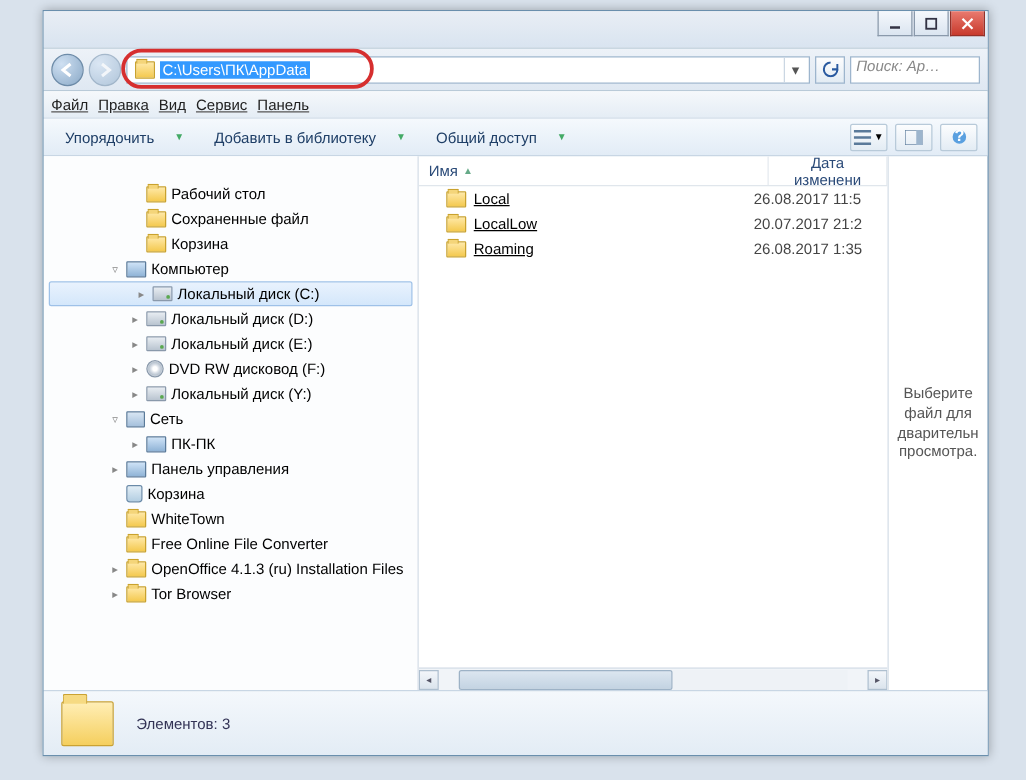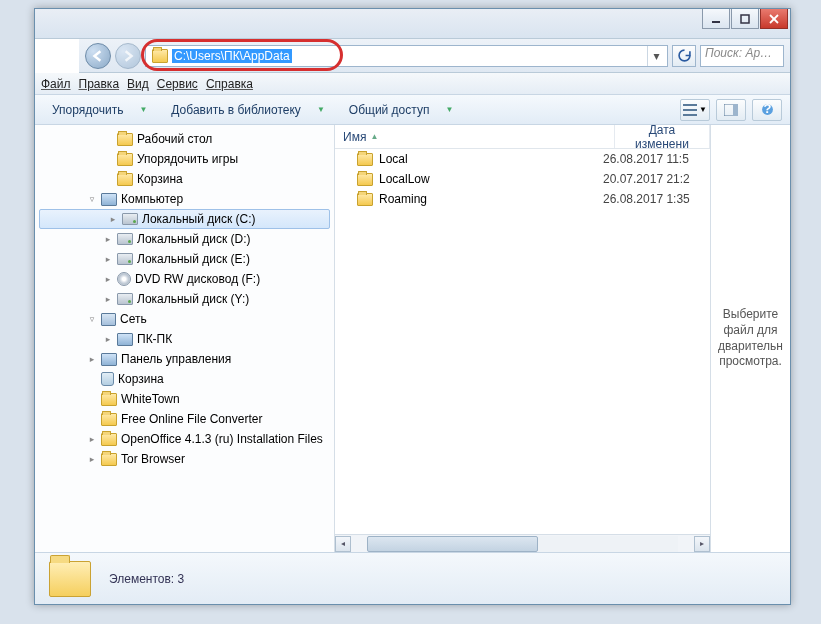--- a/index.html
+++ b/index.html
@@ -3,60 +3,60 @@
 <meta charset="utf-8">
 <style>
   * { box-sizing: border-box; margin: 0; padding: 0; font-family: "Segoe UI", Tahoma, sans-serif; font-size: 12px; }
   body { background: #d9e2ec; width: 821px; height: 624px; overflow: hidden; position: relative; }
   .window { position: absolute; left: 34px; top: 8px; width: 757px; height: 597px; background: #fff; border: 1px solid #6a8fad; box-shadow: 0 0 8px rgba(0,0,0,.3); }
   .titlebar { height: 30px; background: linear-gradient(#e9eef5,#d9e4f0); border-bottom: 1px solid #b9cad8; position: relative; }
   .win-controls { position: absolute; right: 2px; top: 0; display: flex; }
   .win-btn { width: 28px; height: 20px; margin-left: 1px; border: 1px solid #8a99ab; background: linear-gradient(#f5f8fc,#dbe5f0); display:flex; align-items:center; justify-content:center; border-top:none;}
   .win-btn.close { background: linear-gradient(#e97a6f,#c83a2c); border-color:#943028; color:#fff;}
   .win-btn svg { width:10px; height:10px; }
-  .navrow { height: 34px; display:flex; align-items:center; padding: 2px 6px; gap:4px; background: linear-gradient(#edf2f8,#dfe8f2); border-bottom:1px solid #b9cad8;margin-left:44px; }
+  .navrow { height: 34px; display:flex; align-items:center; padding: 2px 6px; gap:4px; background: linear-gradient(#edf2f8,#dfe8f2); border-bottom:1px solid #b9cad8; }
   .navbtn { width:26px; height:26px; border-radius:50%; background:radial-gradient(circle at 30% 30%, #cfe0f2, #8aa9c7); border:1px solid #6d8ba8; display:flex; align-items:center; justify-content:center; color:#35506a;}
   .navbtn.fwd { opacity:.55;}
   .address-wrap { position:relative; flex:1; display:flex; align-items:center;}
   .highlight { position:absolute; left:-4px; top:-6px; height:32px; width:202px; border:3px solid #d62f2f; border-radius:16px; pointer-events:none; }
   .address { flex:1; height:22px; border:1px solid #9db5cd; background:#fff; display:flex; align-items:center; padding:0 2px;}
   .address .foldericon { width:16px; height:14px; margin:0 4px;}
   .address .sel { background:#3399ff; color:#fff; padding:0 2px; white-space:nowrap;}
   .address .dd { width:18px; text-align:center; color:#555; border-left:1px solid #cbd7e3; height:100%; display:flex; align-items:center; justify-content:center;}
   .refresh { width:24px; height:22px; border:1px solid #9db5cd; background:linear-gradient(#fdfdfe,#e3ecf4); display:flex; align-items:center; justify-content:center; color:#2a5aa0;}
-  .search { width:84px; height:22px; border:1px solid #9db5cd; background:#fff; padding:0 4px; color:#888; font-style:italic; overflow:hidden; white-space:nowrap;}
+  .search { width:104px; height:22px; border:1px solid #9db5cd; background:#fff; padding:0 4px; color:#888; font-style:italic; overflow:hidden; white-space:nowrap;}
   .menubar { height:22px; background:linear-gradient(#f5f8fb,#e5edf5); border-bottom:1px solid #c8d6e4; display:flex; align-items:center; padding:0 6px; gap:8px;}
   .menubar span { color:#222;}
   .menubar .ul { text-decoration: underline; text-decoration-color:#555;}
   .toolbar { height:30px; background:linear-gradient(#f5f9fd,#e2ecf6); border-bottom:1px solid #c8d6e4; display:flex; align-items:center; padding:0 8px; gap:6px;}
   .toolbtn { padding:3px 8px; display:flex; align-items:center; gap:16px; color:#1e3e66; border:1px solid transparent; border-radius:2px;}
   .toolbtn .arrow { font-size:8px; color:#4a6;}
   .toolbar .spacer { flex:1;}
   .iconbtn { width:30px; height:22px; border:1px solid #b8cad9; background:linear-gradient(#fcfdfe,#e3ecf4); display:flex; align-items:center; justify-content:center; border-radius:2px;}
   .body { display:flex; height: calc(100% - 30px - 34px - 22px - 30px - 52px); }
-  .tree { width:300px; border-right:1px solid #d5dee7; overflow:hidden; background:#fcfdfe; padding-top:4px;}
+  .tree { width:300px; border-right:1px solid #d5dee7; overflow:hidden; background:#fcfdfe; padding-top:20px;}
   .tree-item { display:flex; align-items:center; height:20px; padding-left:8px; gap:4px; white-space:nowrap;}
   .tree-item.sel { background:linear-gradient(#e9f2fd,#d4e7fb); border:1px solid #9ec1e8; border-radius:2px; margin:0 4px; padding-left:4px;}
   .tree .ind1 { padding-left:68px;} .tree .ind2 { padding-left:52px;} .tree .ind3 { padding-left:68px;}
   .folder-icon { width:16px; height:13px; background:linear-gradient(#ffe9a8,#f4c94f); border:1px solid #c9a22e; border-radius:1px; position:relative; flex-shrink:0;}
   .folder-icon::before { content:""; position:absolute; top:-3px; left:0; width:7px; height:3px; background:#f4d57a; border:1px solid #c9a22e; border-bottom:none; border-radius:1px 1px 0 0;}
   .drive-icon { width:16px; height:12px; background:linear-gradient(#e8edf2,#b9c4d0); border:1px solid #8a99ab; border-radius:1px; flex-shrink:0; position:relative;}
   .drive-icon::after{content:""; position:absolute; bottom:1px; right:1px; width:3px; height:3px; background:#5aa84f; border-radius:50%;}
   .disc-icon { width:14px; height:14px; border-radius:50%; background:radial-gradient(circle,#fff 20%, #d8dee6 40%, #b9c4d0 60%, #e6eaf0 80%); border:1px solid #8a99ab; flex-shrink:0;}
   .comp-icon { width:16px; height:13px; background:linear-gradient(#cfe3f7,#8fb3d6); border:1px solid #5a7a9a; border-radius:1px; flex-shrink:0;}
   .net-icon { width:15px; height:13px; background:linear-gradient(#d8e6f4,#a5c0dc); border:1px solid #5a7a9a; border-radius:1px; flex-shrink:0; position:relative;}
   .bin-icon { width:13px; height:14px; background:linear-gradient(#e2eef6,#b3cee2); border:1px solid #6a8aa8; border-radius:2px 2px 3px 3px; flex-shrink:0;}
   .arrow-exp { width:10px; color:#888; font-size:9px; display:inline-block; text-align:center;}
   .main { flex:1; display:flex;}
   .filelist { flex:1; display:flex; flex-direction:column; overflow:hidden;}
   .cols { height:24px; border-bottom:1px solid #e0e6ec; display:flex; align-items:center; color:#2a4a78;}
   .col { padding:0 8px; border-right:1px solid #e5eaf0; height:100%; display:flex; align-items:center; gap:4px;}
   .col .sort { font-size:8px; color:#6a8;}
   .filerow { display:flex; align-items:center; height:20px; padding-left:22px; gap:8px;}
-  .filerow .name { width:238px; display:flex; align-items:center; gap:6px;}
+  .filerow .name { width:238px; display:flex; align-items:center; gap:6px;text-decoration:underline;}
   .filerow .date { color:#444;}
   .preview { width:80px; border-left:1px solid #d5dee7; display:flex; align-items:center; justify-content:center; color:#555; text-align:center; font-size:12px; padding:4px; line-height:1.3;}
   .hscroll { height:18px; border-top:1px solid #d5dee7; background:#f1f4f8; display:flex; align-items:center; margin-top:auto;}
   .hscroll .track { flex:1; height:16px; background:#eef2f6; position:relative; margin:0 16px;}
   .hscroll .thumb { position:absolute; left:0; width:55%; height:100%; background:linear-gradient(#dce6f0,#c3d3e2); border:1px solid #9db2c6; border-radius:2px;}
   .hscroll .sbtn { width:16px; height:16px; background:linear-gradient(#f3f6fa,#dbe4ed); border:1px solid #aebfcf; display:flex; align-items:center; justify-content:center; font-size:8px; color:#556;}
   .status { height:52px; border-top:1px solid #c8d6e4; background:linear-gradient(#f4f8fc,#e3ecf5); display:flex; align-items:center; padding:0 14px; gap:18px;}
   .status .bigfolder { width:42px; height:36px; background:linear-gradient(#ffeeb5,#f5cf5e); border:1px solid #caa233; border-radius:2px; position:relative;}
   .status .bigfolder::before{content:""; position:absolute; top:-7px; left:0; width:18px; height:7px; background:#f6da82; border:1px solid #caa233; border-bottom:none; border-radius:2px 2px 0 0;}
   .status .txt { color:#335;}
@@ -113,21 +113,21 @@
         </svg>
       </div>
     <div class="search">Поиск: Ap…</div>
   </div>
 
   <div class="menubar">
     <span class="ul">Файл</span>
     <span class="ul">Правка</span>
     <span class="ul">Вид</span>
     <span class="ul">Сервис</span>
-    <span class="ul">Справка</span>
+    <span class="ul">Панель</span>
   </div>
 
   <div class="toolbar">
     <div class="toolbtn">
         <span>Упорядочить</span>
         <span class="arrow">▼</span>
       </div>
     <div class="toolbtn">
         <span>Добавить в библиотеку</span>
         <span class="arrow">▼</span>
@@ -162,21 +162,21 @@
   <div class="body">
     <div class="tree" id="tree">
         <div class="tree-item ind1">
           <span class="arrow-exp"></span>
           <span class="folder-icon"></span>
           <span>Рабочий стол</span>
         </div>
         <div class="tree-item ind1">
           <span class="arrow-exp"></span>
           <span class="folder-icon"></span>
-          <span>Упорядочить игры</span>
+          <span>Сохраненные файл</span>
         </div>
         <div class="tree-item ind1">
           <span class="arrow-exp"></span>
           <span class="folder-icon"></span>
           <span>Корзина</span>
         </div>
         <div class="tree-item ind2">
           <span class="arrow-exp">▿</span>
           <span class="comp-icon"></span>
           <span>Компьютер</span>

